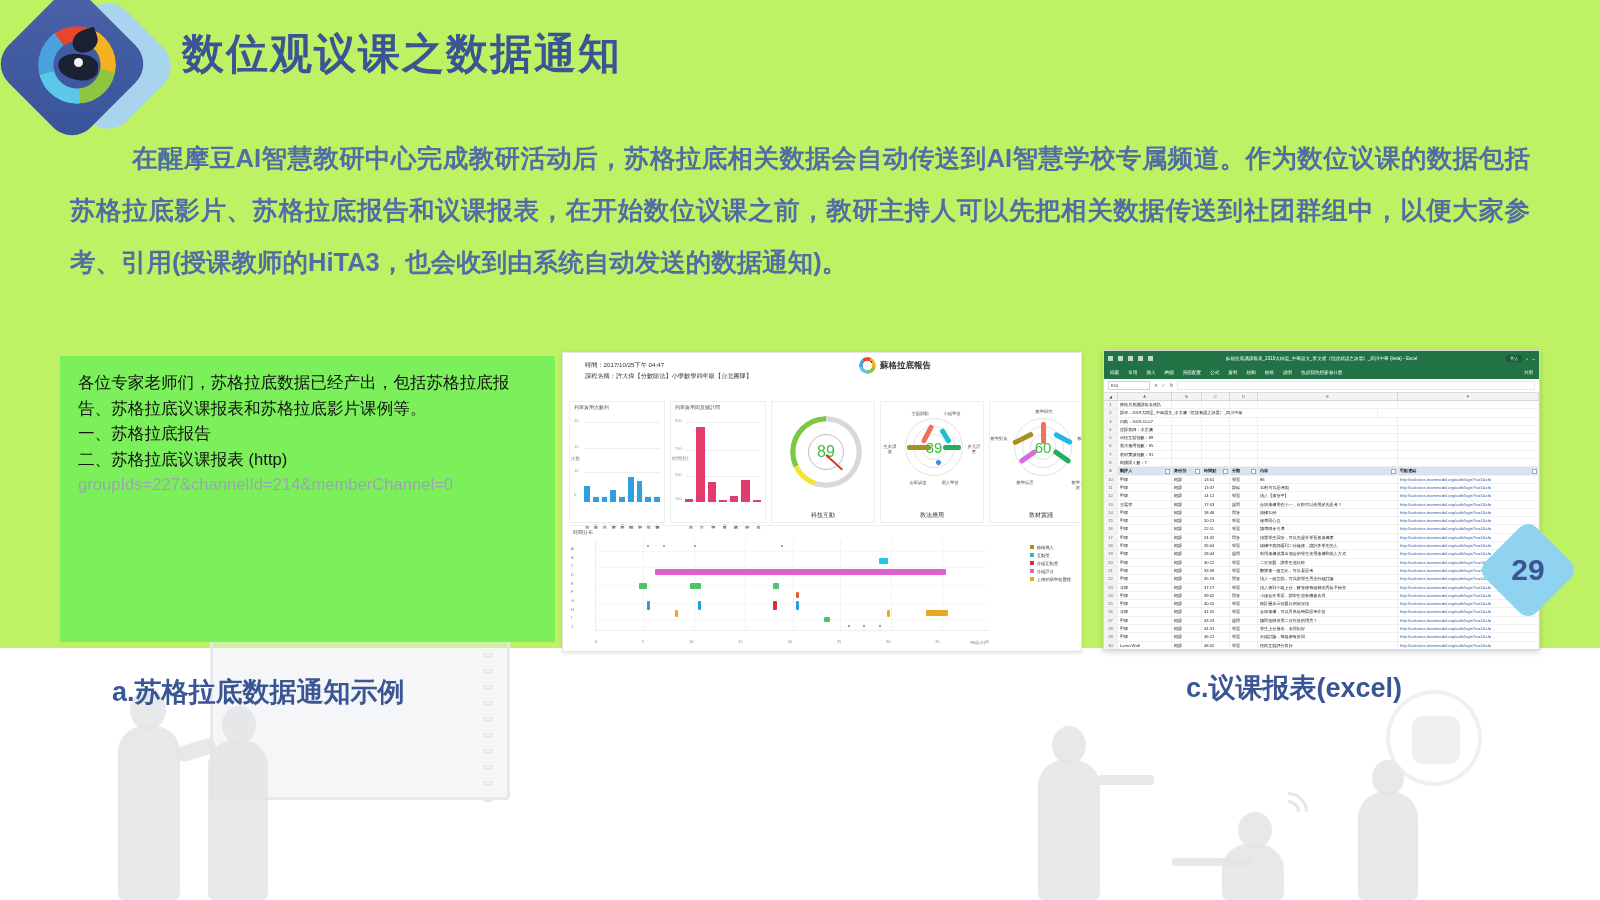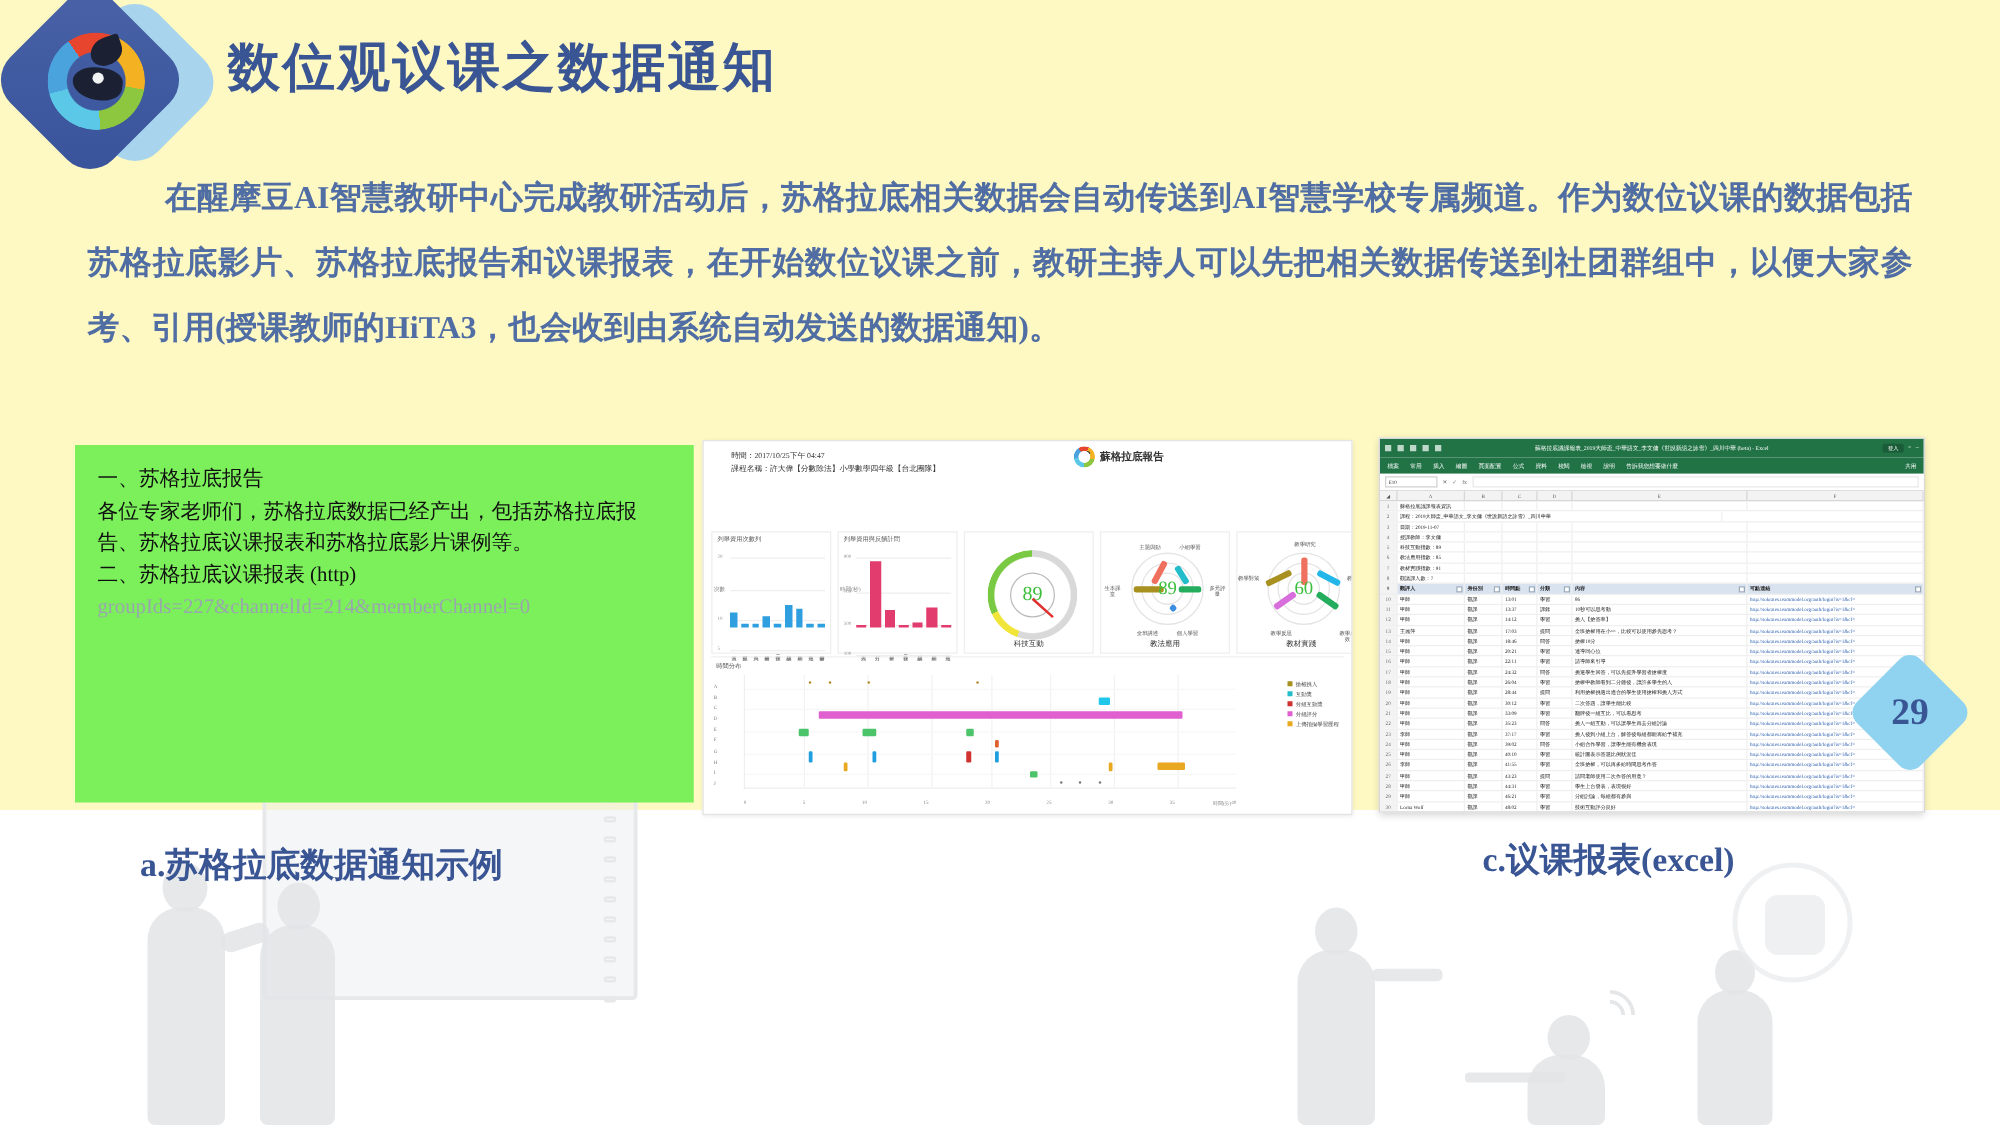--- a/index.html
+++ b/index.html
@@ -4,22 +4,21 @@
 <style>
   * { box-sizing: border-box; margin: 0; padding: 0; }
   html, body {
     width: 1600px; height: 900px;
     font-family: "Liberation Sans", "DejaVu Sans", sans-serif;
     overflow: hidden;
   }
   .slide {
     position: relative;
     width: 1600px; height: 648px;
-    background: #fef9c3;
-    font-family: Liberation Serif, serif;
+    background: #bef264;
   }
   
   .bg-art { position: absolute; inset: 0; pointer-events: none; }
   .sil { position: absolute; background: #e2e4e6; opacity: .85; }
   .sil-head { border-radius: 50%; }
   .sil-body { border-radius: 26px 26px 6px 6px; }
   .board {
     position: absolute; left: 210px; top: 610px;
     width: 300px; height: 190px;
     border: 3px solid #e6e8ea; border-radius: 4px;
@@ -99,21 +98,21 @@
     background: conic-gradient(from -35deg,#e8452f 0deg 60deg,#f4b223 60deg 140deg,
                 #8dc63f 140deg 215deg,#5bc8e8 215deg 295deg,#4aa3dd 295deg 360deg);
     -webkit-mask: radial-gradient(circle, transparent 0 4.5px, #000 5px);
             mask: radial-gradient(circle, transparent 0 4.5px, #000 5px);
     position: relative;
   }
   .brand-ring::after{ content:""; position:absolute; left:5px; top:4px; width:8px;height:8px;
                       background:#1b2033; border-radius:55% 20% 50% 45%; }
   .brand-txt { font-size: 8.5px; font-weight: 700; color: #333; }
   .rep-row1 { display: flex; height: 122px; padding: 0 6px; gap: 5px; }
-  .panel { border: 1px solid #eee; position: relative; flex: 0 0 auto; margin-top: 24px; }
+  .panel { border: 1px solid #eee; position: relative; flex: 0 0 auto; }
   .chart-cap { position:absolute; left:4px; top:2px; font-size:5px; color:#555; }
   .chart-bot { position:absolute; left:0; right:0; bottom:2px; text-align:center;
                font-size:6px; color:#333; }
   .bars { position:absolute; left:14px; right:4px; bottom:20px; top:18px;
           display:flex; align-items:flex-end; gap:3px; }
   .bar { flex:1; }
   .axisline { position:absolute; left:14px; right:4px; height:1px; background:#eee; }
   .ylab { position:absolute; left:1px; top:45%; font-size:4.5px; color:#888; }
   .ytick { position:absolute; left:4px; font-size:4px; color:#999; }
   .xlab { position:absolute; bottom:1px; left:14px; right:4px; display:flex; gap:3px; }
@@ -270,22 +269,22 @@
     <div class="owl-bot"></div>
     <div class="owl-eye"></div>
   </div>
 
   <h1 class="title">数位观议课之数据通知</h1>
   <p class="para">在醒摩豆AI智慧教研中心完成教研活动后，苏格拉底相关数据会自动传送到AI智慧学校专属频道。作为数位议课的数据包括苏格拉底影片、苏格拉底报告和议课报表，在开始数位议课之前，教研主持人可以先把相关数据传送到社团群组中，以便大家参考、引用(授课教师的HiTA3，也会收到由系统自动发送的数据通知)。</p>
 
   <div class="figs">
 
     <div class="green-card">
+      <div>各位专家老师们，苏格拉底数据已经产出，包括苏格拉底报告、苏格拉底议课报表和苏格拉底影片课例等。</div>
       <div>一、苏格拉底报告</div>
-      <div>各位专家老师们，苏格拉底数据已经产出，包括苏格拉底报告、苏格拉底议课报表和苏格拉底影片课例等。</div>
       <div>二、苏格拉底议课报表 (http)</div>
       <div class="url">groupIds=227&amp;channelId=214&amp;memberChannel=0</div>
     </div>
 
     <div class="report">
       <div class="rep-head">
         <div class="rep-meta">時間：2017/10/25下午 04:47</div>
         <div class="rep-meta">課程名稱：許大偉【分數除法】小學數學四年級【台北團隊】</div>
         <div class="rep-brand">
           <div class="brand-ring"></div>

